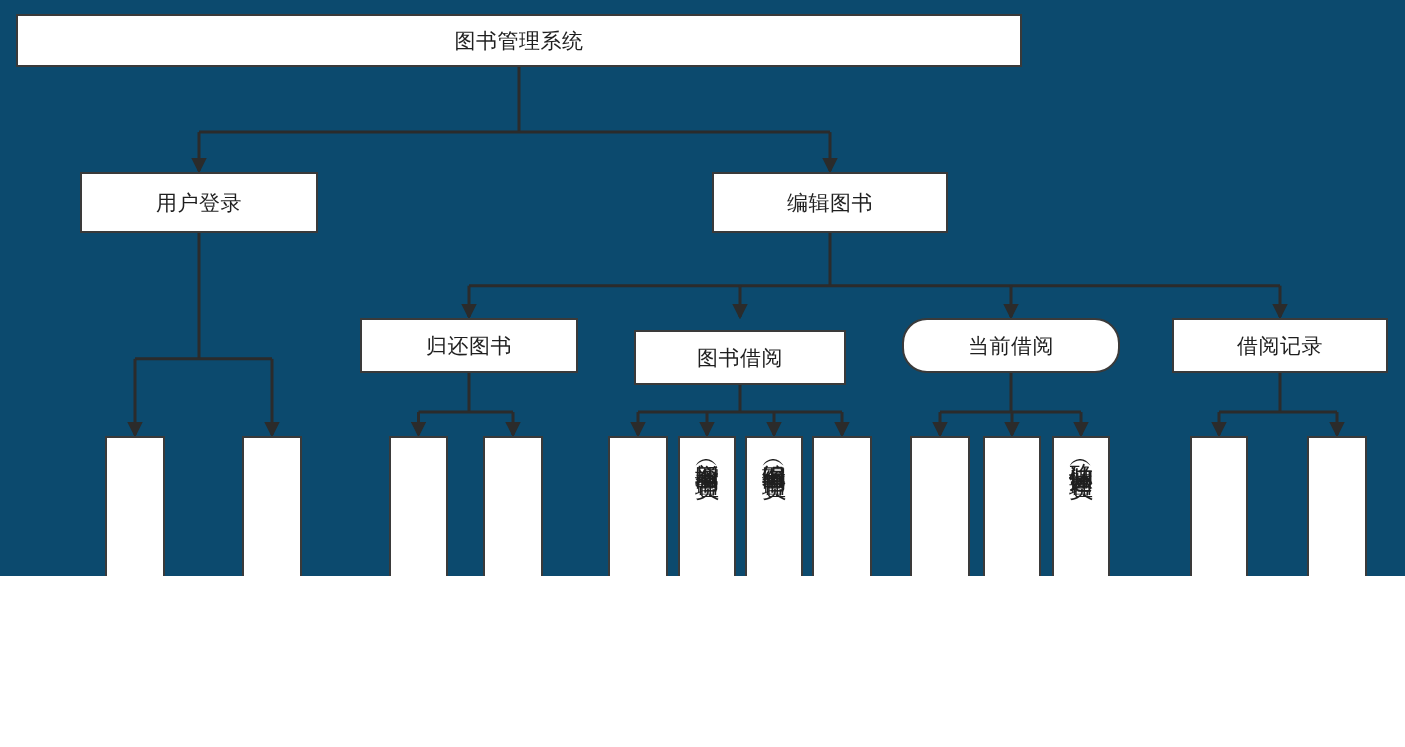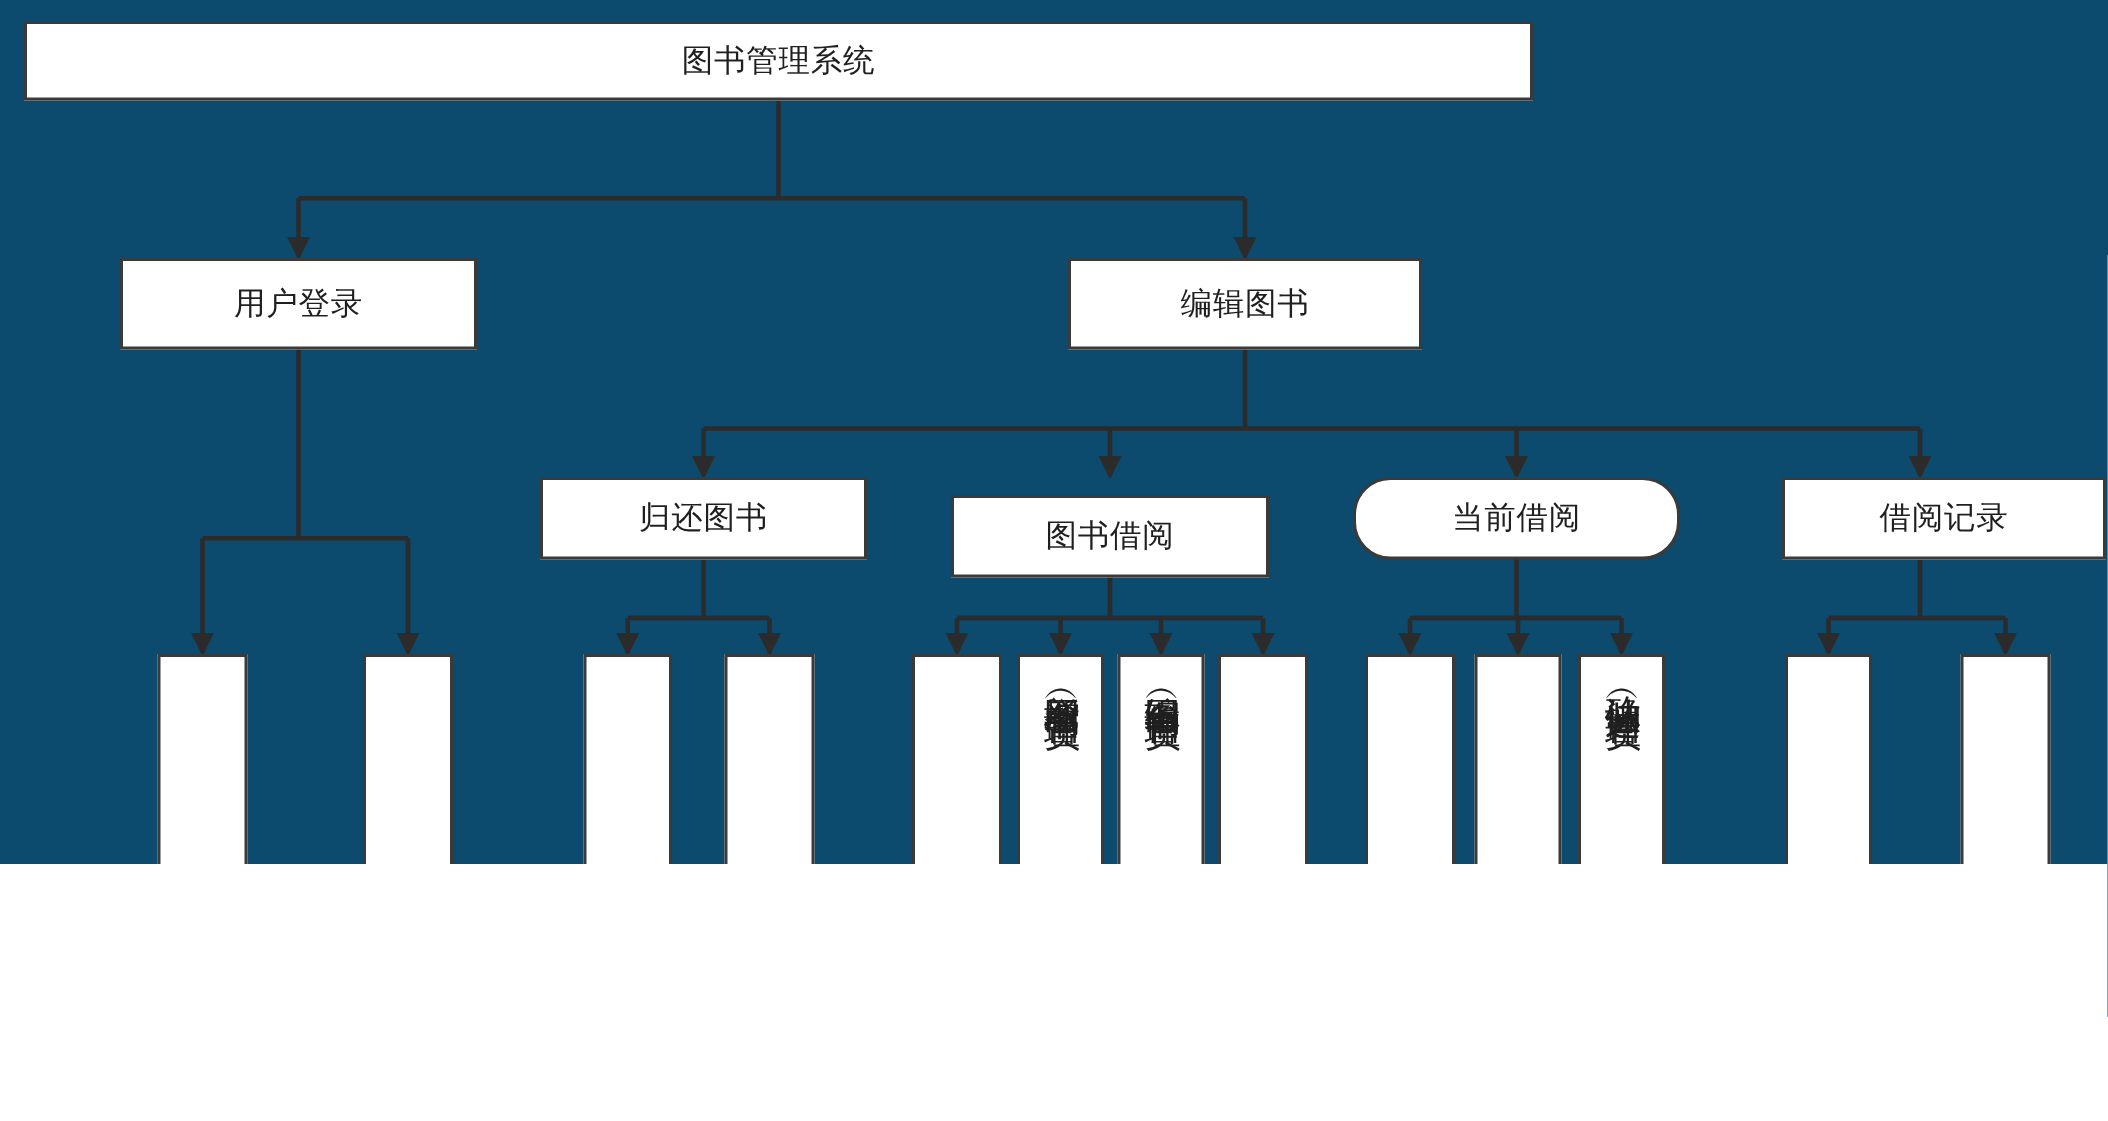--- a/index.html
+++ b/index.html
@@ -134,21 +134,21 @@
       </div>
       <div class="node horiz" style="left: 360px; top: 318px; width: 218px; height: 55px;">
         <span class="label">归还图书</span>
       </div>
       <div class="node horiz" style="left: 634px; top: 318px; width: 212px; height: 55px; margin-top: 12px;">
         <span class="label">图书借阅</span>
       </div>
       <div class="node horiz" style="left: 902px; top: 318px; width: 218px; height: 55px; border-radius: 25px;">
         <span class="label">当前借阅</span>
       </div>
-      <div class="node horiz" style="left: 1172px; top: 318px; width: 216px; height: 55px; margin-left: 16px;">
+      <div class="node horiz" style="left: 1172px; top: 318px; width: 216px; height: 55px;">
         <span class="label">借阅记录</span>
       </div>
       <div class="node vert" style="left: 105px; top: 436px; width: 60px; height: 298px;">
         <span class="label">用户登录</span>
       </div>
       <div class="node vert" style="left: 242px; top: 436px; width: 60px; height: 298px;">
         <span class="label">注销登录</span>
       </div>
       <div class="node vert" style="left: 389px; top: 436px; width: 59px; height: 298px;">
         <span class="label">查询图书</span>

